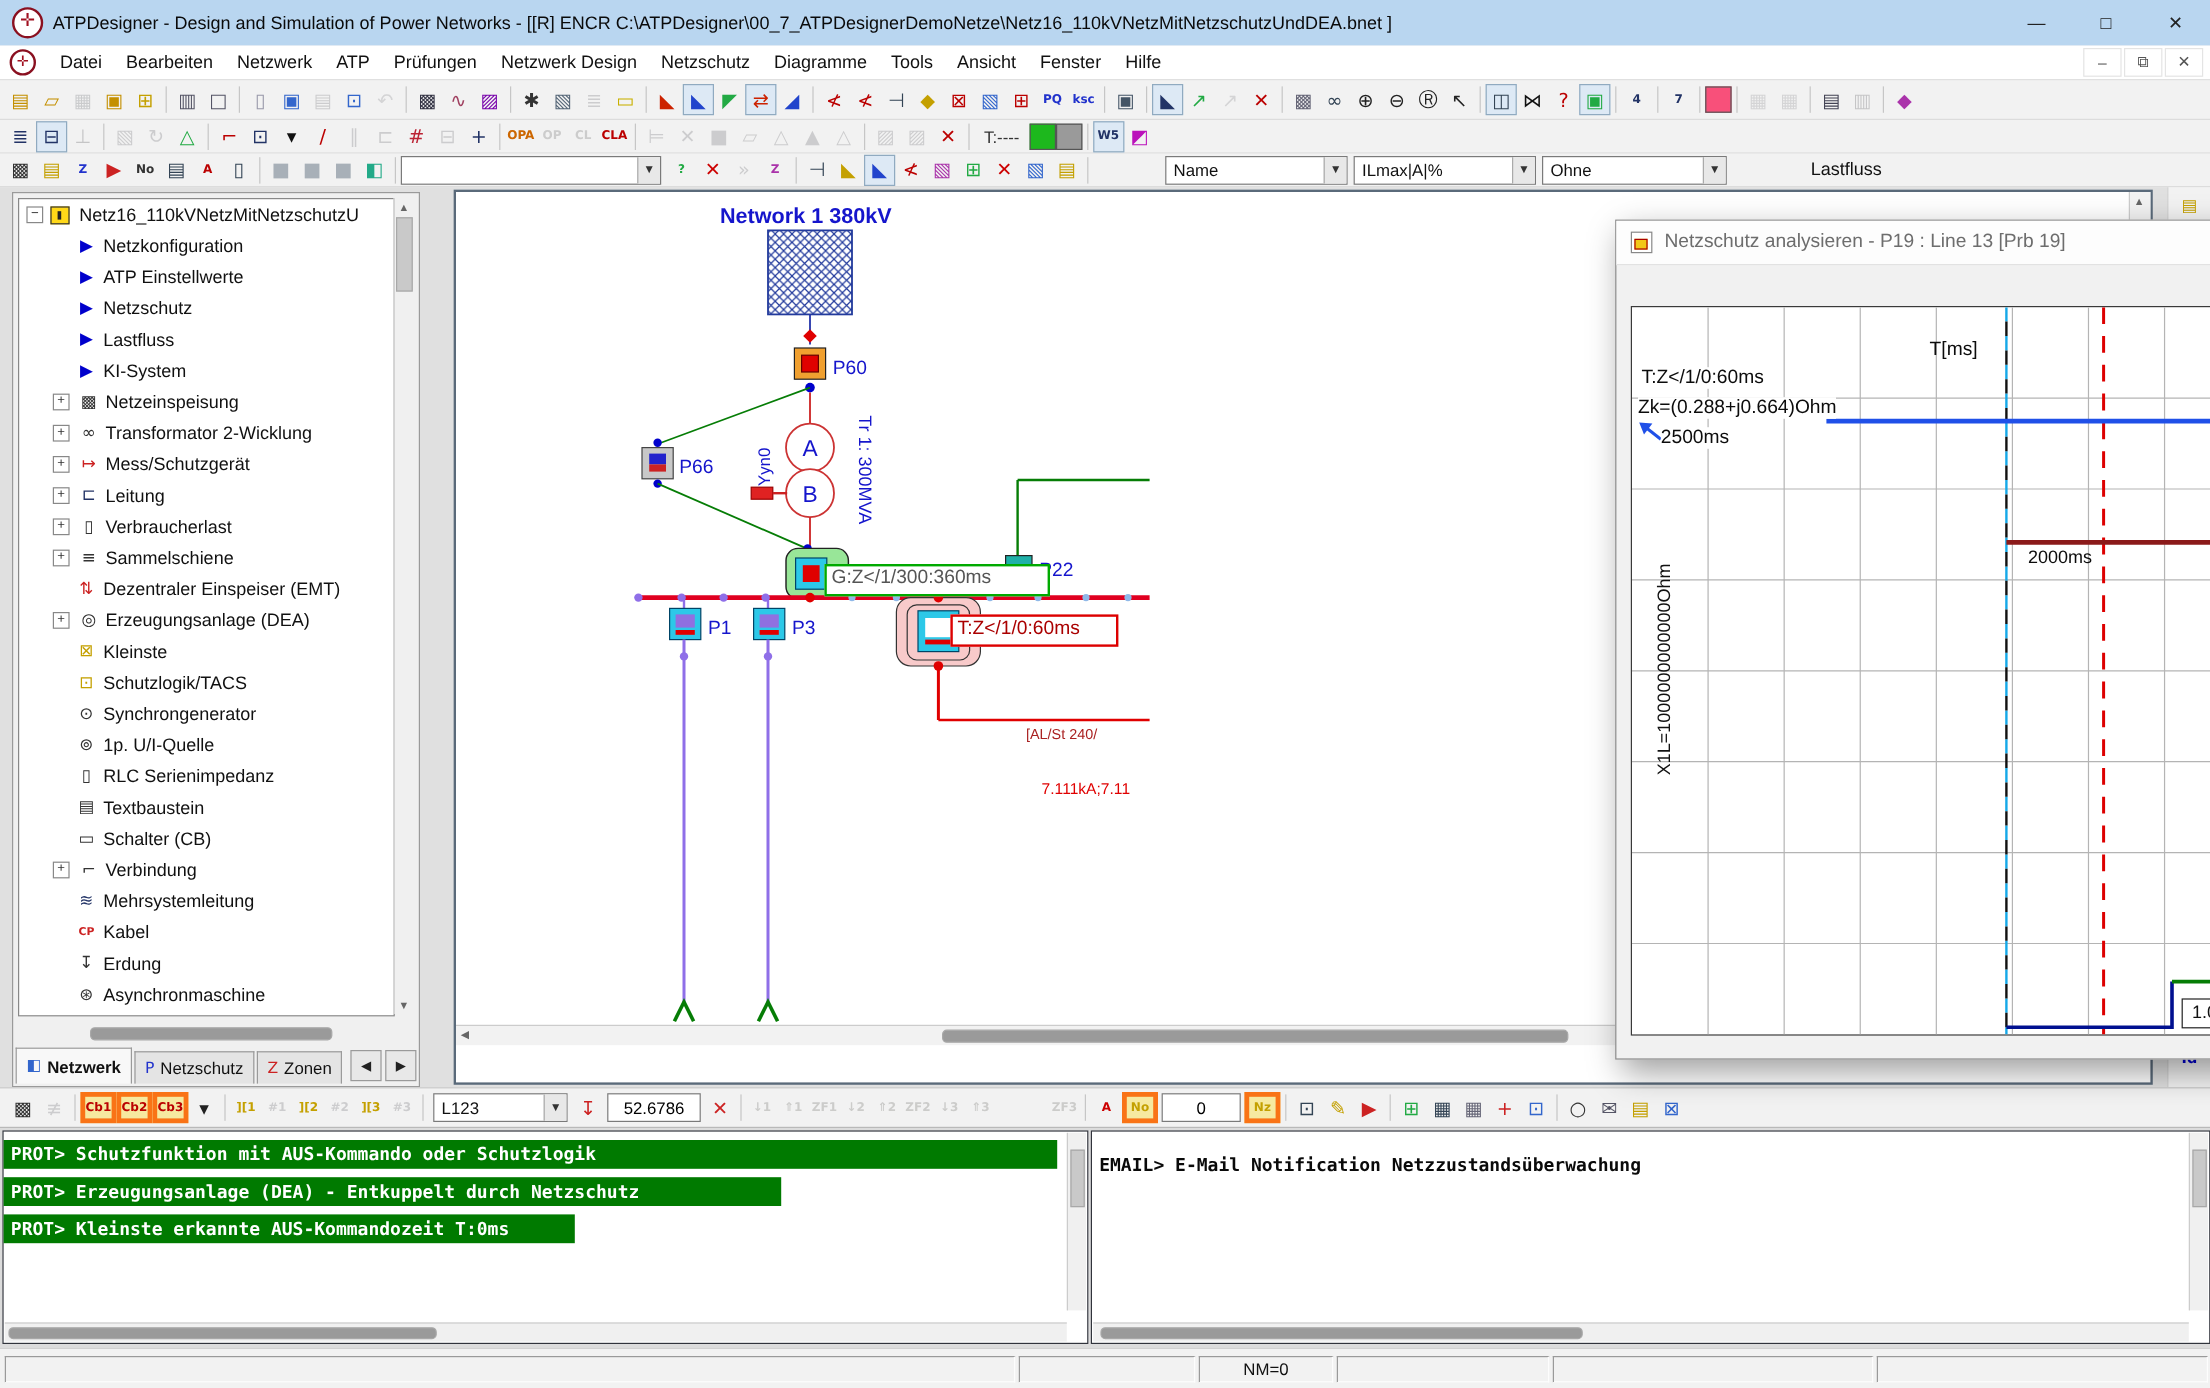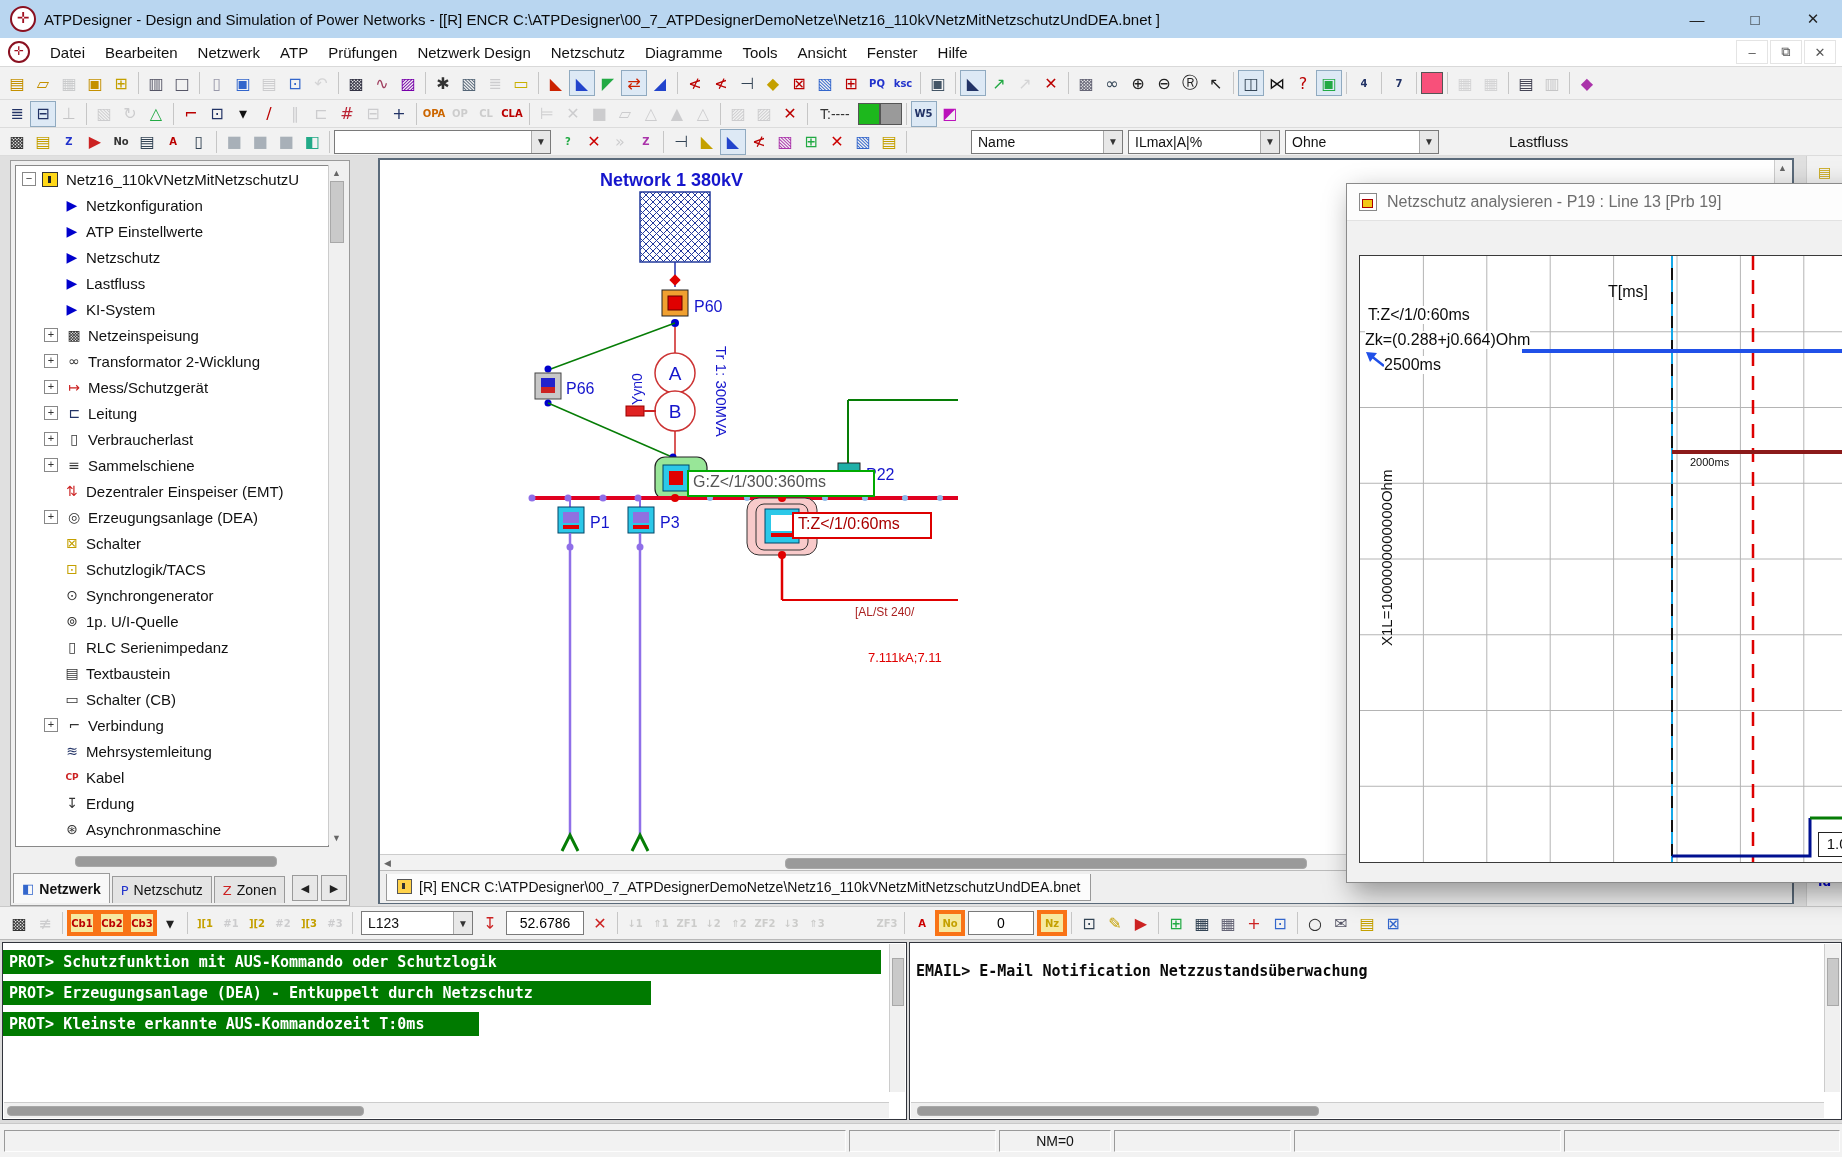--- a/index.html
+++ b/index.html
@@ -372,21 +372,21 @@
             <span class="tlbl">Dezentraler Einspeiser (EMT)</span>
           </div>
           <div class="trow" style="margin-left: 28px;">
             <span class="texp">+</span>
             <span class="ticon" style="color: rgb(51, 51, 51);">◎</span>
             <span class="tlbl">Erzeugungsanlage (DEA)</span>
           </div>
           <div class="trow" style="margin-left: 28px;">
             <span class="texp none"></span>
             <span class="ticon" style="color: rgb(196, 160, 0);">⊠</span>
-            <span class="tlbl">Schalter</span>
+            <span class="tlbl">Kleinste</span>
           </div>
           <div class="trow" style="margin-left: 28px;">
             <span class="texp none"></span>
             <span class="ticon" style="color: rgb(196, 160, 0);">⊡</span>
             <span class="tlbl">Schutzlogik/TACS</span>
           </div>
           <div class="trow" style="margin-left: 28px;">
             <span class="texp none"></span>
             <span class="ticon" style="color: rgb(51, 51, 51);">⊙</span>
             <span class="tlbl">Synchrongenerator</span>
@@ -584,26 +584,20 @@
 
     <div id="cvvscroll">
       <div class="sarrow" style="top:0;">▲</div>
       <div class="sthumb" style="left:2px;top:66px;width:12px;height:392px;background:#aab4be;"></div>
       <div class="sarrow" style="bottom:0;">▼</div>
     </div>
     <div id="cvhscroll">
       <div class="sarrow" style="left:0;">◀</div>
       <div class="sthumb" style="left:405px;top:3px;width:520px;height:9px;border-radius:4px;background:#9a9a9a;"></div>
       <div class="sarrow" style="right:0;">▶</div>
-    </div>
-    <div id="cvtabbar">
-      <div id="cvtab">
-        <span id="cvtablock"></span>
-        <span>[R] ENCR C:\ATPDesigner\00_7_ATPDesignerDemoNetze\Netz16_110kVNetzMitNetzschutzUndDEA.bnet</span>
-      </div>
     </div>
 
     <div id="dialog">
       <div id="dlgtitle">
         <span id="dlgicon"></span>
         <span id="dlgtitletext">Netzschutz analysieren - P19 : Line 13 [Prb 19]</span>
 
       </div>
       <div id="chartbox">
         <svg id="chartsvg" width="634" height="606" viewBox="0 0 634 606">
@@ -639,21 +633,21 @@
           <polyline points="450,562 524,562 524,490" fill="none" stroke="#067d06" stroke-width="3"></polyline>
           <polyline points="524,490 582,490 582,422" fill="none" stroke="#e800e8" stroke-width="3"></polyline>
           <polyline points="582,422 633,422" fill="none" stroke="#e86000" stroke-width="3.5"></polyline>
         </svg>
         <div class="chartann" style="left:248px;top:27px;background:transparent;">T[ms]</div>
         
         
         <div class="chartann" style="left:8px;top:50px;">T:Z&lt;/1/0:60ms</div>
         <div class="chartann" style="left:5px;top:75px;">Zk=(0.288+j0.664)Ohm</div>
         <div class="chartann" style="left:24px;top:100px;">2500ms</div>
-        <div class="chartann" style="left:330px;top:200px;background:transparent;font-size:11px;">2000ms</div>
+        <div class="chartann" style="left:330px;top:200px;background:transparent;font-size:15px;">2000ms</div>
         
         
         <div class="chartlab" style="left:458px;top:576px;width:118px;">1.071Ohm/0ms</div>
         
       </div>
       <div id="dlgbuttons"></div>
 
       <div id="dlgchecks"></div>
 
     </div>

